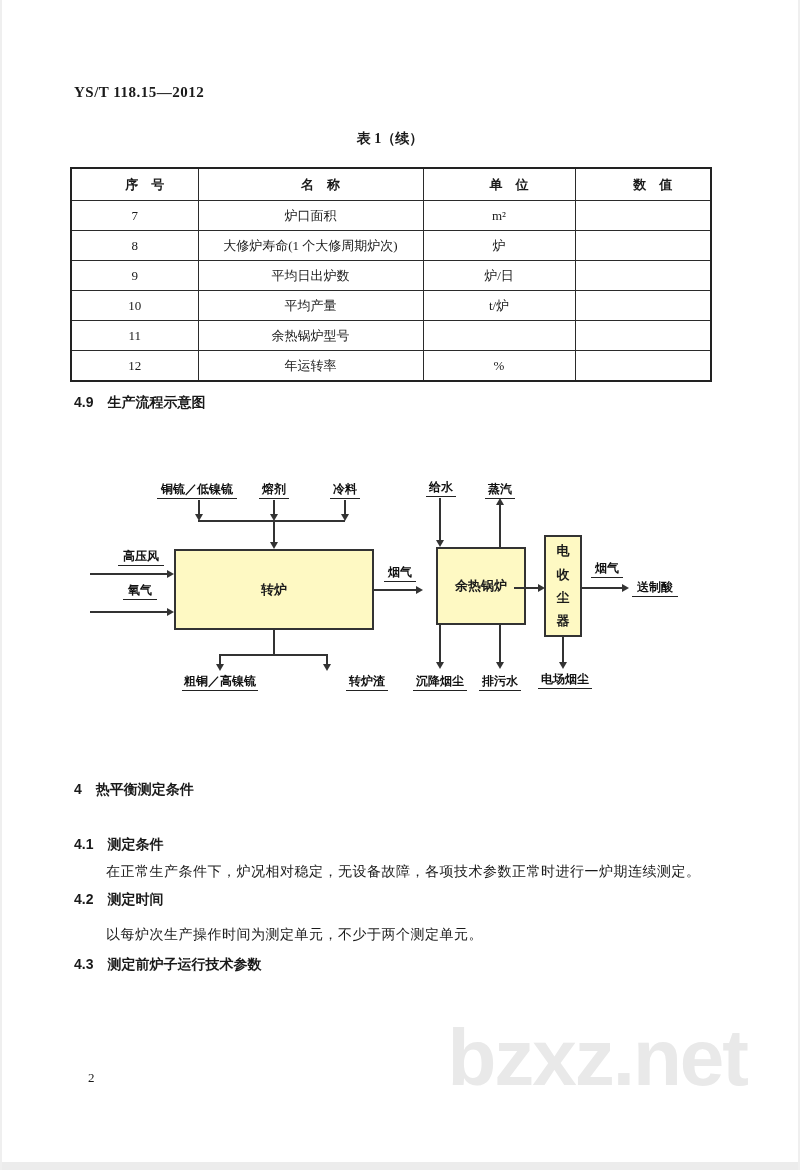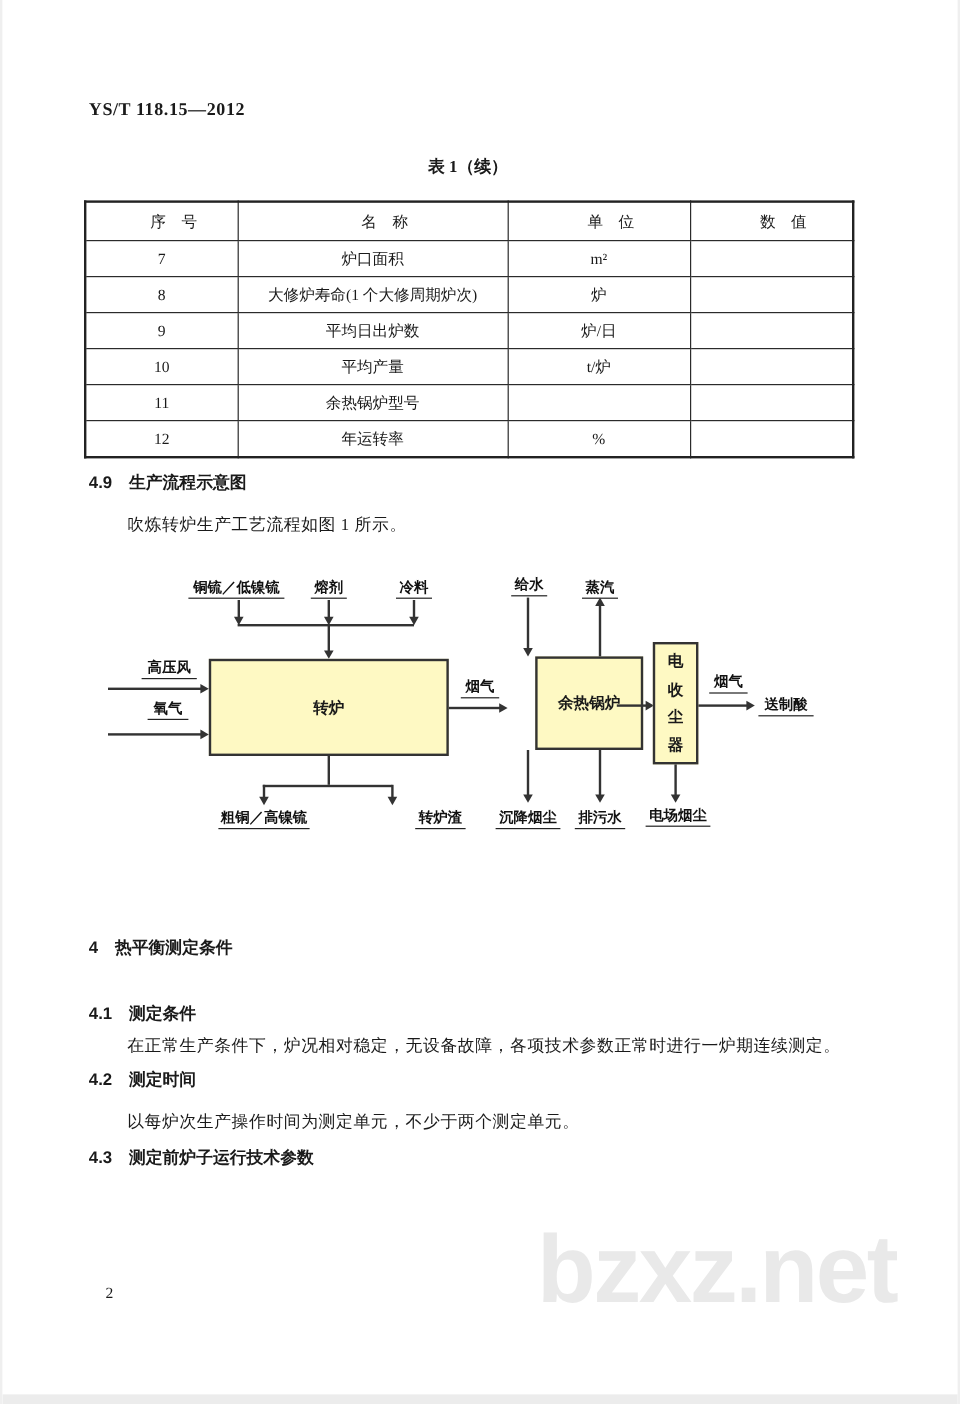--- a/index.html
+++ b/index.html
@@ -11,21 +11,21 @@
     border-left:2px solid #efefef;border-right:2px solid #efefef;box-sizing:border-box;
   }
   .abs{position:absolute;}
   .doc-code{left:72px;top:84px;font-weight:bold;font-size:15px;letter-spacing:0.5px;
     font-family:"Liberation Serif","DejaVu Serif",serif;}
   .tbl-title{left:68px;top:130px;width:640px;text-align:center;font-weight:bold;font-size:14px;}
   table.t1{position:absolute;left:68px;top:167px;width:640px;border-collapse:collapse;
     table-layout:fixed;font-size:13px;}
   table.t1 th,table.t1 td{border:1px solid #2b2b2b;text-align:center;padding:0;
     height:29px;font-weight:normal;overflow:hidden;white-space:nowrap;}
-  table.t1 th{height:31px;font-weight:normal;border-bottom:1.5px solid #2b2b2b;padding-left:20px;}
+  table.t1 th{height:31px;font-weight:bold;border-bottom:1.5px solid #2b2b2b;padding-left:20px;}
   table.t1{border:2px solid #222;}
   table.t1 col.c1{width:127px;} table.t1 col.c2{width:225px;}
   table.t1 col.c3{width:152px;} table.t1 col.c4{width:136px;}
   .h-sans{font-family:"Liberation Sans","DejaVu Sans",sans-serif;font-weight:bold;font-size:14px;}
   .body-text{font-size:14px;letter-spacing:0.5px;}
   
   .diagram{left:0;top:470px;width:800px;height:286px;}
   .dlabel{position:absolute;font-family:"Liberation Sans","DejaVu Sans",sans-serif;
     font-weight:bold;font-size:12px;color:#111;text-align:center;line-height:1.15;
     border-bottom:1px solid #222;padding-bottom:1px;white-space:nowrap;}
@@ -105,21 +105,20 @@
     <tr>
       <td>12</td>
       <td>年运转率</td>
       <td>%</td>
       <td></td>
     </tr>
   </tbody>
     </table>
 
   <div class="abs h-sans" style="left:72px;top:394px;">4.9　生产流程示意图</div>
-  <div class="abs body-text" style="left:104px;top:429px;">吹炼转炉生产工艺流程如图 1 所示。</div>
 
   <div class="abs diagram">
 
     <div class="dlabel" style="left:155px;top:13px;width:80px;">铜锍／低镍锍</div>
     <div class="dlabel" style="left:257px;top:13px;width:30px;">熔剂</div>
     <div class="dlabel" style="left:328px;top:13px;width:30px;">冷料</div>
 
     <div class="vl" style="left:196px;top:30px;height:16px;"></div>
     <div class="vl" style="left:271px;top:30px;height:16px;"></div>
     <div class="vl" style="left:342px;top:30px;height:16px;"></div>
@@ -139,21 +138,21 @@
     <div class="hl" style="left:88px;top:103px;width:78px;"></div>
     <div class="ar-r" style="left:165px;top:100px;"></div>
     <div class="dlabel" style="left:121px;top:114px;width:34px;">氧气</div>
     <div class="hl" style="left:88px;top:141px;width:78px;"></div>
     <div class="ar-r" style="left:165px;top:138px;"></div>
 
     <div class="dlabel" style="left:382px;top:96px;width:32px;">烟气</div>
     <div class="hl" style="left:372px;top:119px;width:43px;"></div>
     <div class="ar-r" style="left:414px;top:116px;"></div>
 
-    <div class="dbox" style="left:444px;top:77px;width:90px;height:78px;">
+    <div class="dbox" style="left:434px;top:77px;width:90px;height:78px;">
       <span>余热锅炉</span>
     </div>
 
     <div class="dlabel" style="left:424px;top:11px;width:30px;">给水</div>
     <div class="vl" style="left:437px;top:28px;height:44px;"></div>
     <div class="ar-d" style="left:434px;top:70px;"></div>
 
     <div class="dlabel" style="left:483px;top:13px;width:30px;">蒸汽</div>
     <div class="vl" style="left:497px;top:33px;height:44px;"></div>
     <div class="ar-u" style="left:494px;top:28px;"></div>

